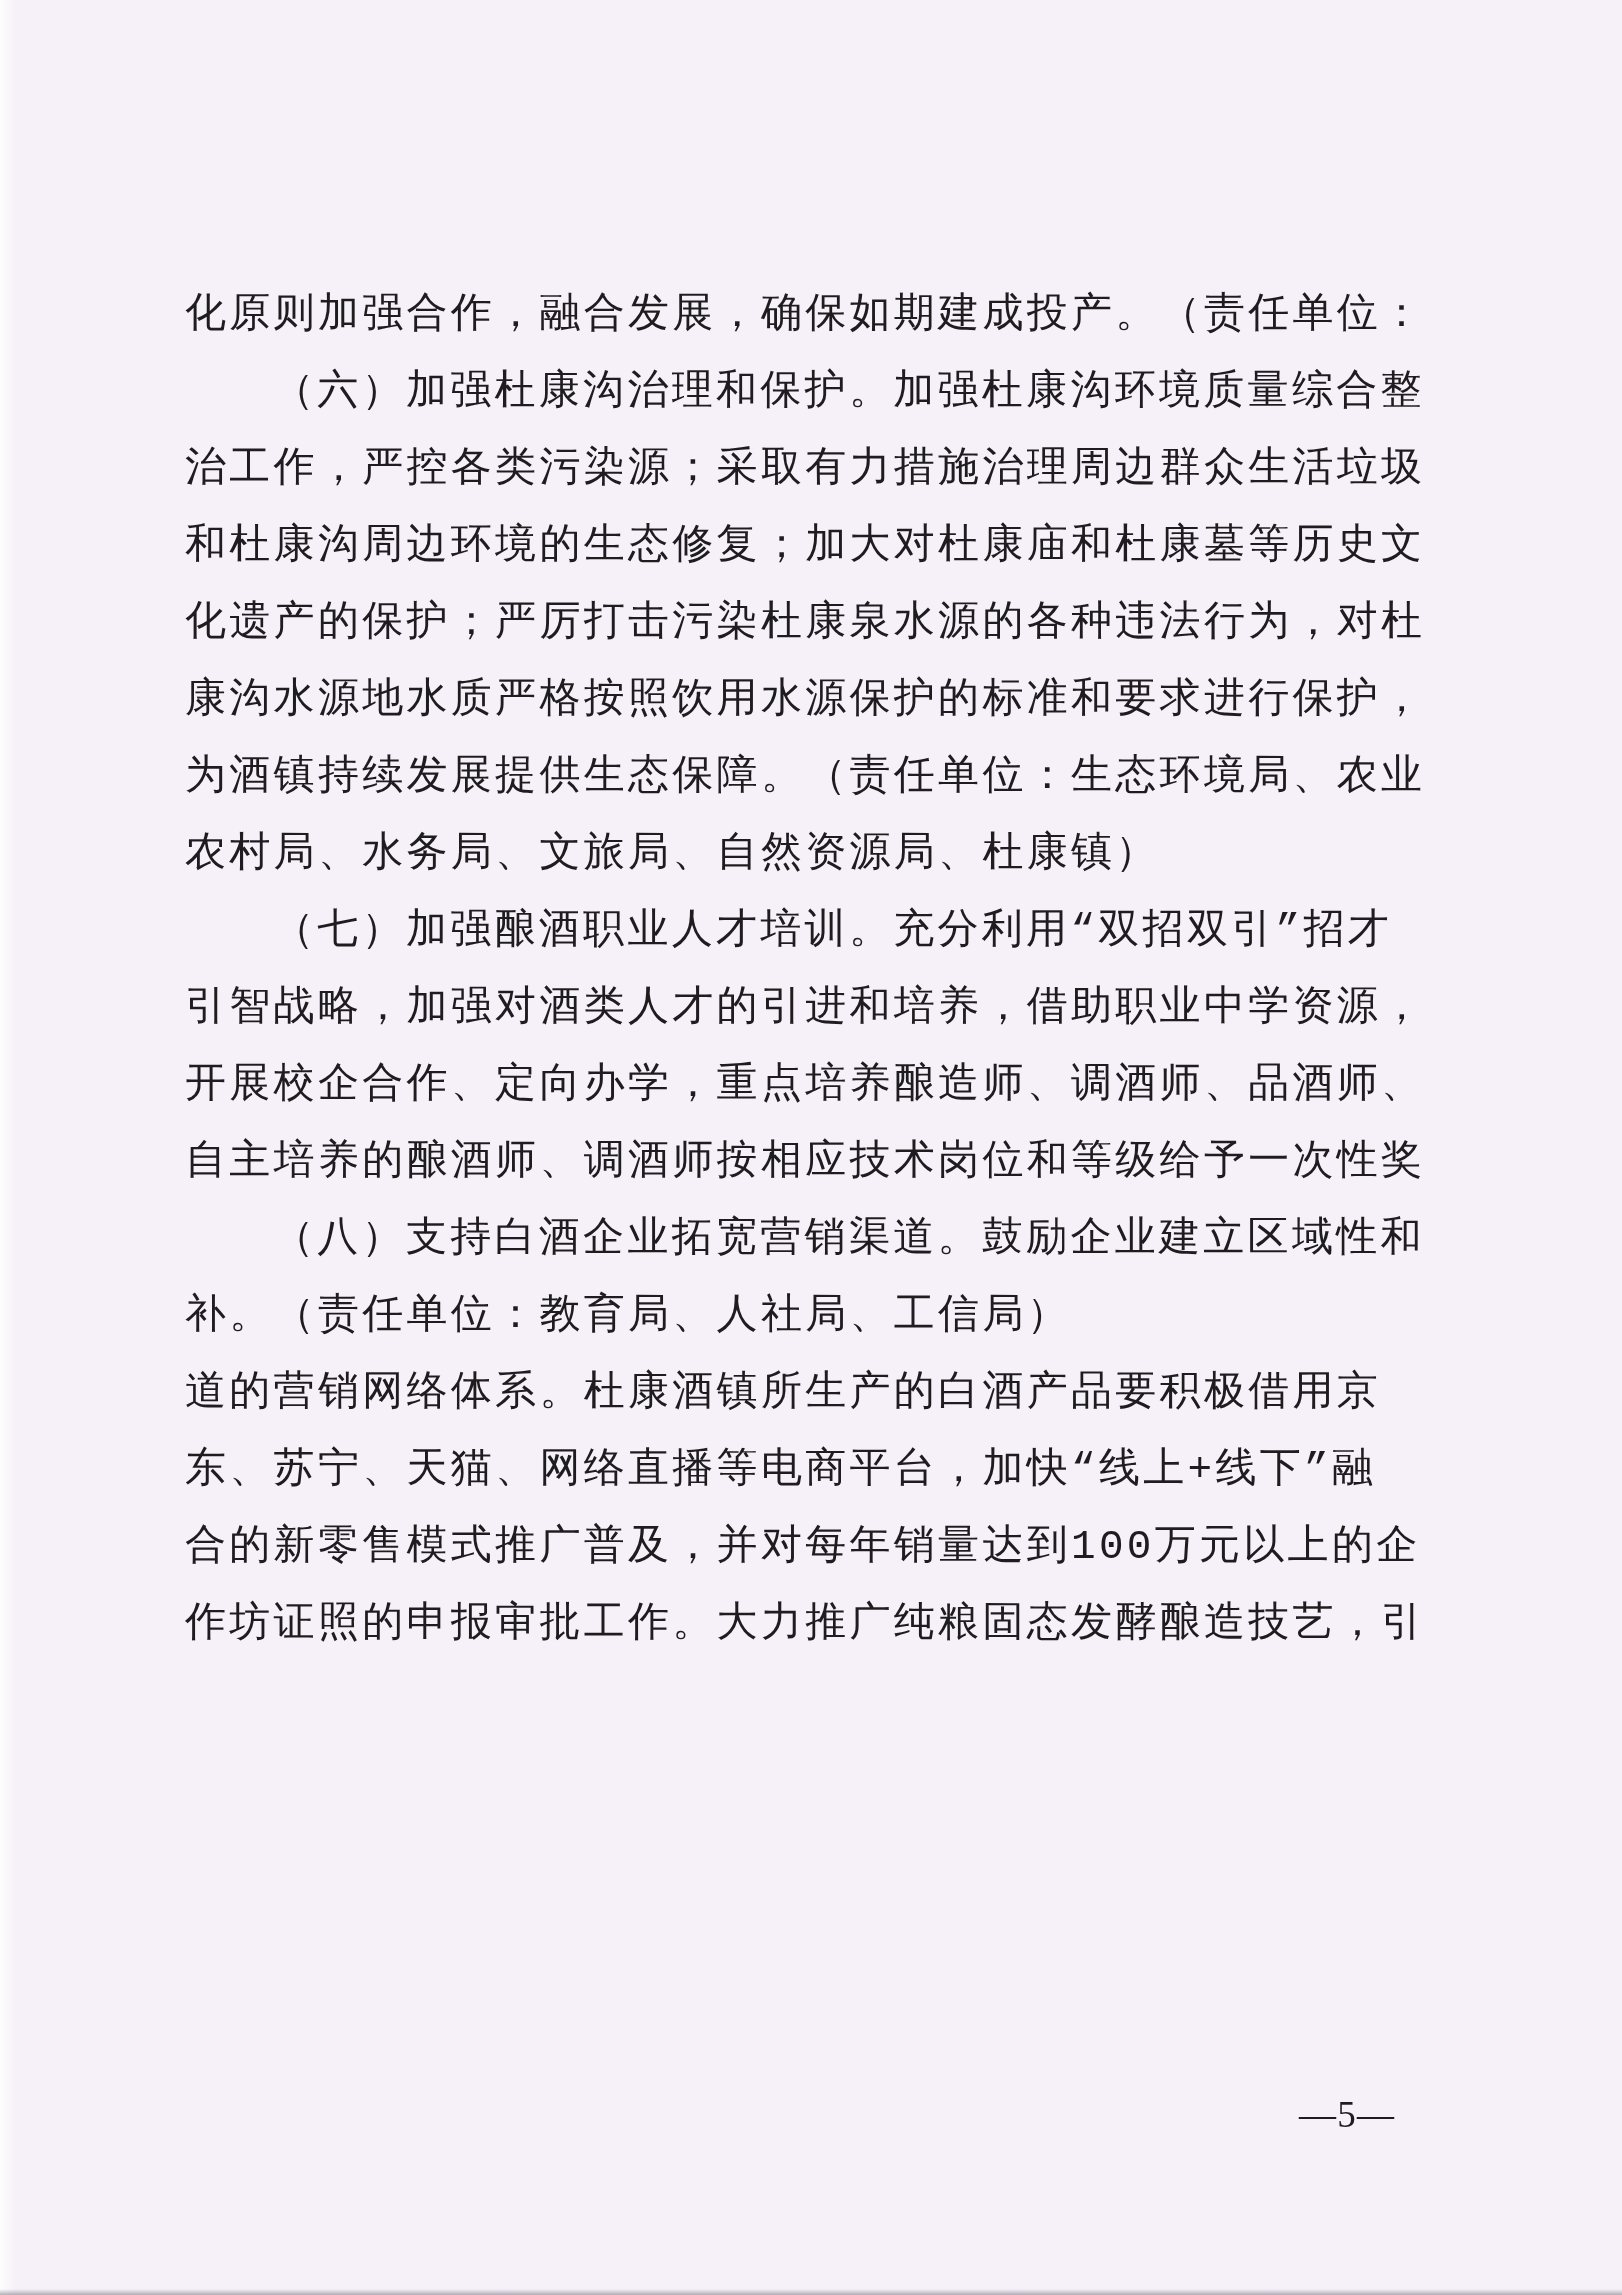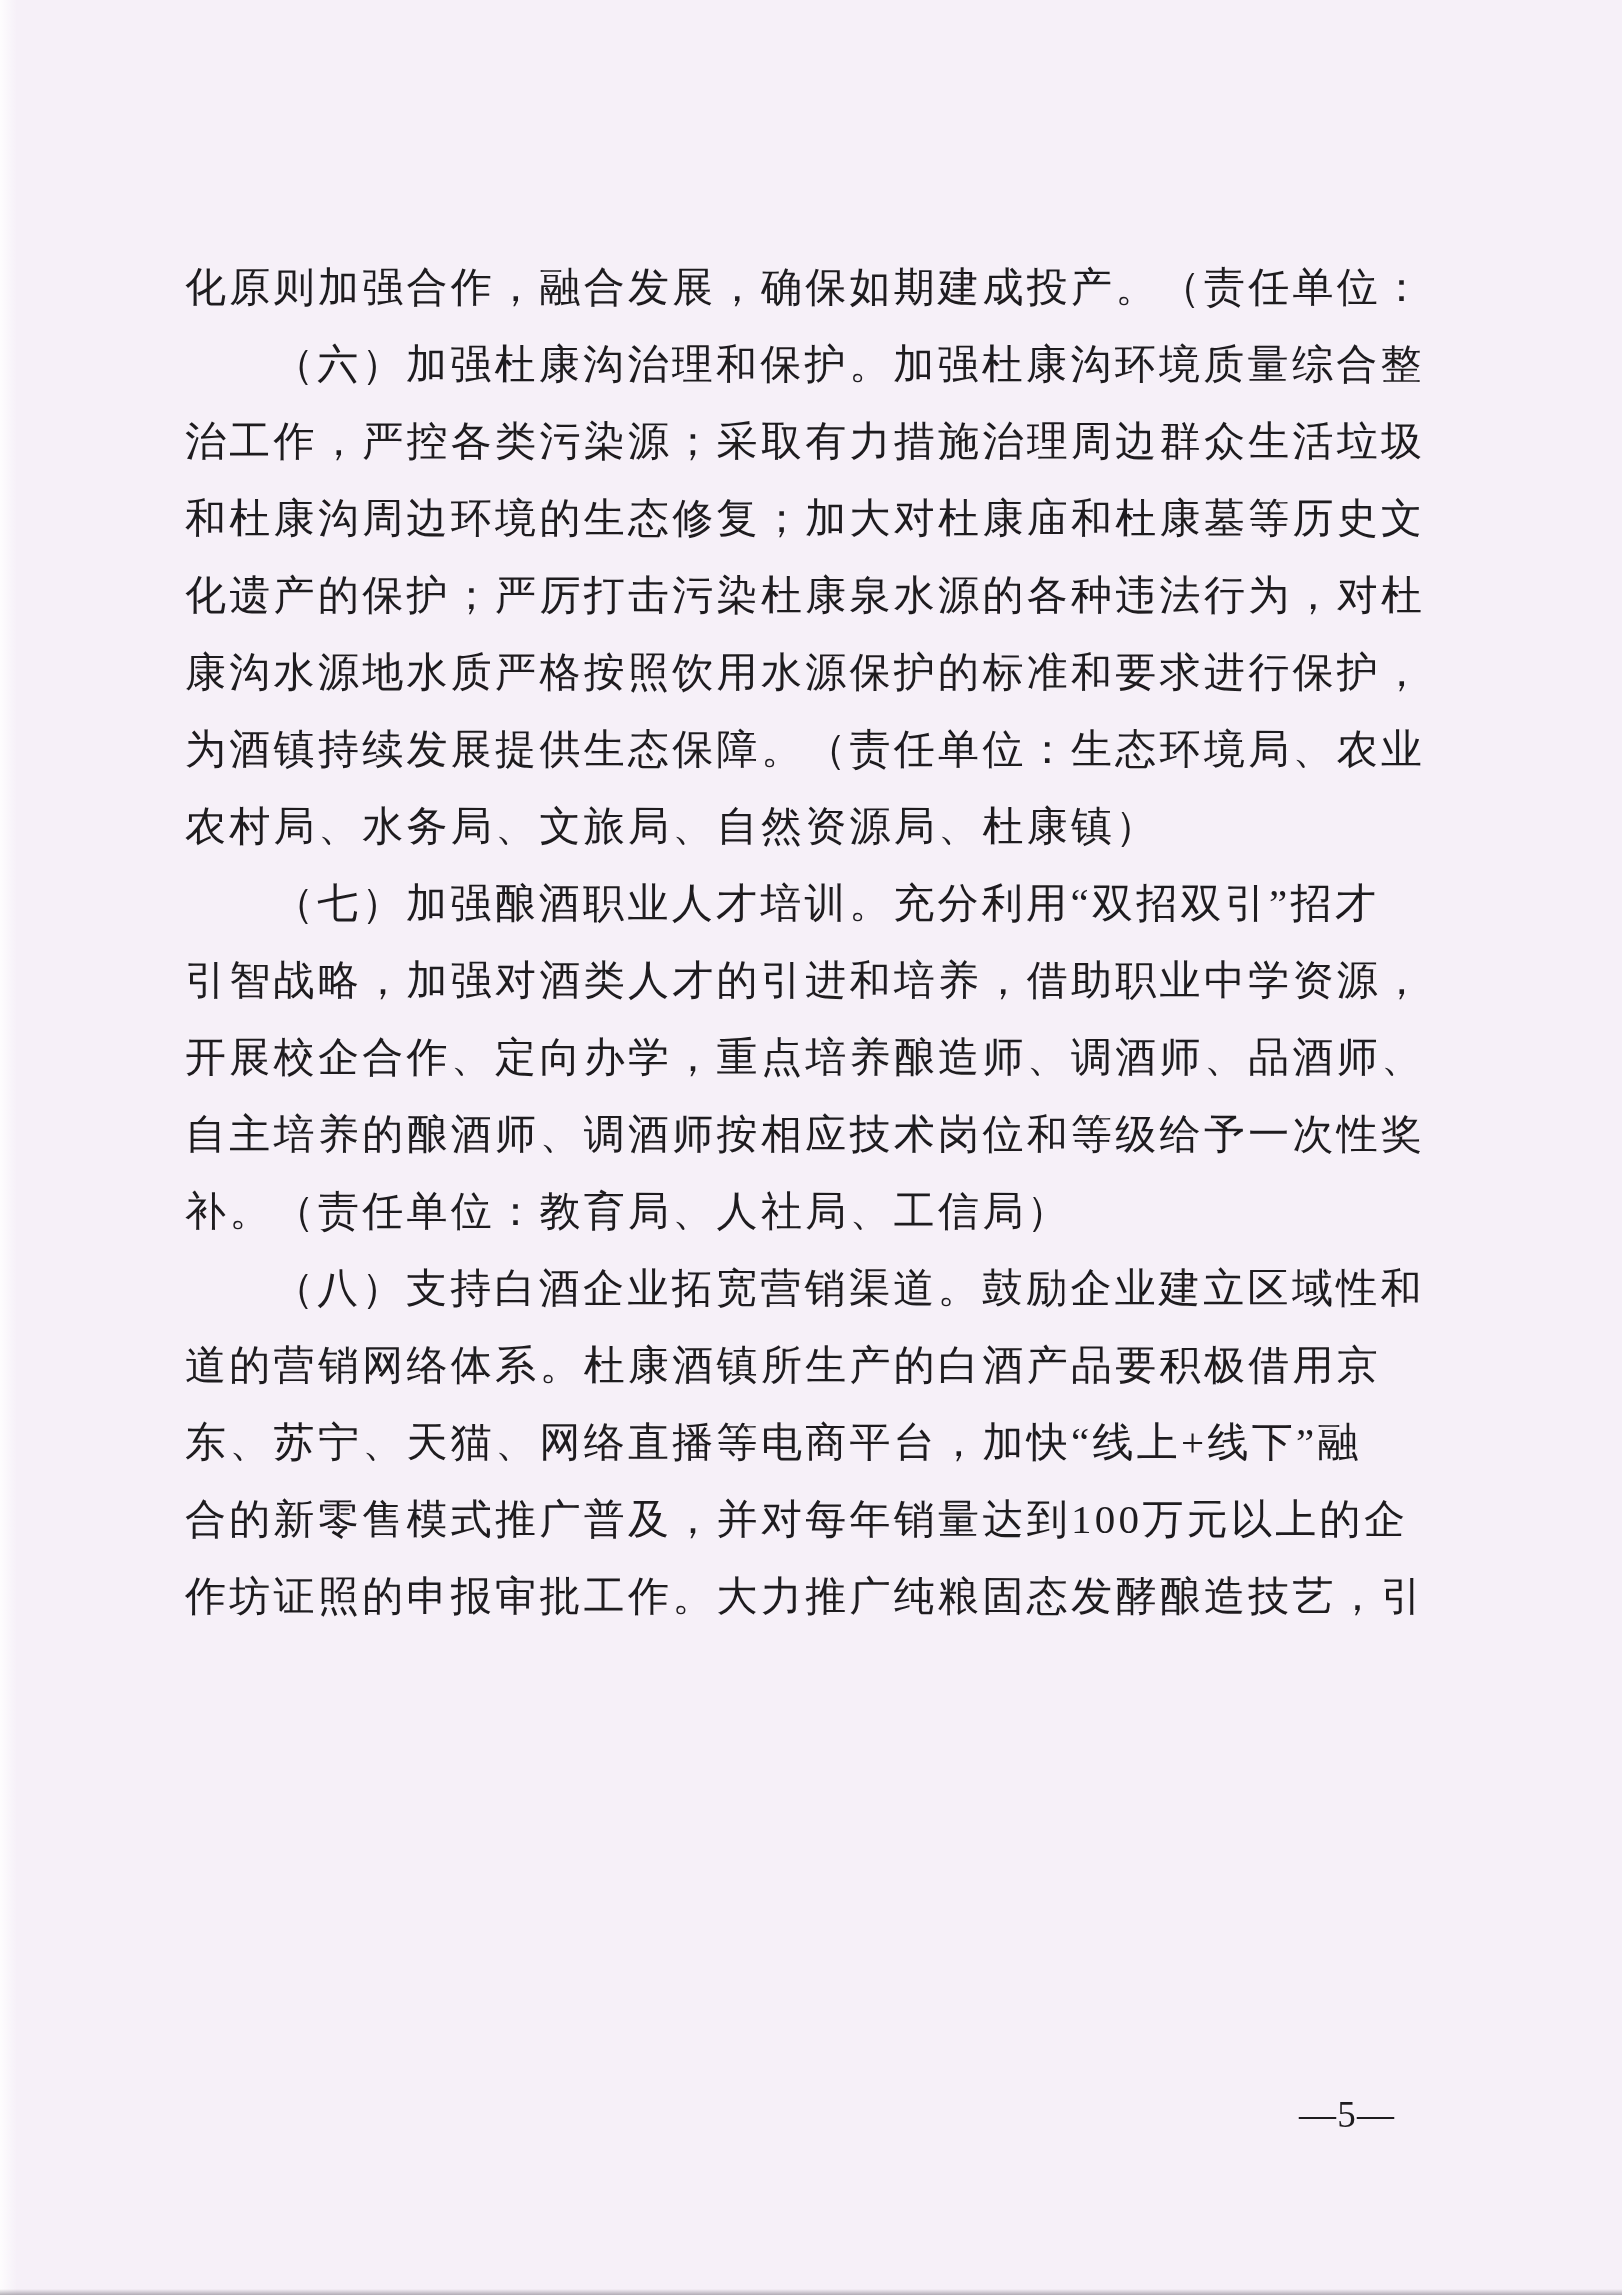--- a/index.html
+++ b/index.html
@@ -30,22 +30,23 @@
     content: "";
     position: absolute;
     left: 0; top: 0; bottom: 0;
     width: 17px;
     background: linear-gradient(to right, rgba(255,255,255,0.85), rgba(255,255,255,0));
     pointer-events: none;
   }
   .content {
     position: absolute;
     left: 185px;
-    top: 249px;
+    top: 277px;
     width: 1240px;
+    font-family: Liberation Mono, monospace;
   }
   .line {
     font-size: 41px;
     line-height: 77px;
     letter-spacing: 3.3px;
     white-space: nowrap;
     font-weight: 500;
   }
   .line.indent {
     text-indent: 88px;
@@ -69,22 +70,22 @@
       <div class="line">治工作，严控各类污染源；采取有力措施治理周边群众生活垃圾</div>
       <div class="line">和杜康沟周边环境的生态修复；加大对杜康庙和杜康墓等历史文</div>
       <div class="line">化遗产的保护；严厉打击污染杜康泉水源的各种违法行为，对杜</div>
       <div class="line">康沟水源地水质严格按照饮用水源保护的标准和要求进行保护，</div>
       <div class="line">为酒镇持续发展提供生态保障。（责任单位：生态环境局、农业</div>
       <div class="line">农村局、水务局、文旅局、自然资源局、杜康镇）</div>
       <div class="line indent">（七）加强酿酒职业人才培训。充分利用“双招双引”招才</div>
       <div class="line">引智战略，加强对酒类人才的引进和培养，借助职业中学资源，</div>
       <div class="line">开展校企合作、定向办学，重点培养酿造师、调酒师、品酒师、</div>
       <div class="line">自主培养的酿酒师、调酒师按相应技术岗位和等级给予一次性奖</div>
+      <div class="line indent">（八）支持白酒企业拓宽营销渠道。鼓励企业建立区域性和</div>
       <div class="line">补。（责任单位：教育局、人社局、工信局）</div>
-      <div class="line indent">（八）支持白酒企业拓宽营销渠道。鼓励企业建立区域性和</div>
       <div class="line">道的营销网络体系。杜康酒镇所生产的白酒产品要积极借用京</div>
       <div class="line">东、苏宁、天猫、网络直播等电商平台，加快“线上+线下”融</div>
       <div class="line">合的新零售模式推广普及，并对每年销量达到100万元以上的企</div>
       <div class="line">作坊证照的申报审批工作。大力推广纯粮固态发酵酿造技艺，引</div>
     </div>
   <div class="page-number">—5—</div>
 </div>
 
 
 </body></html>

